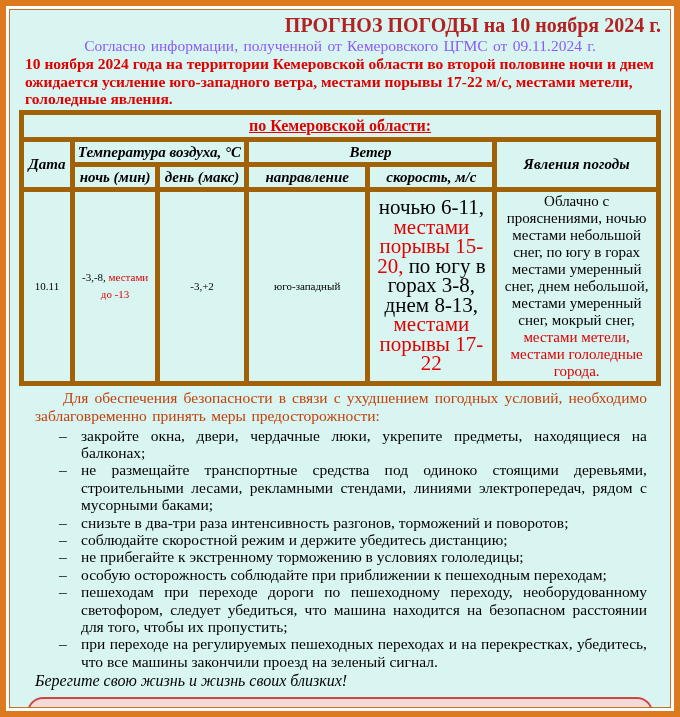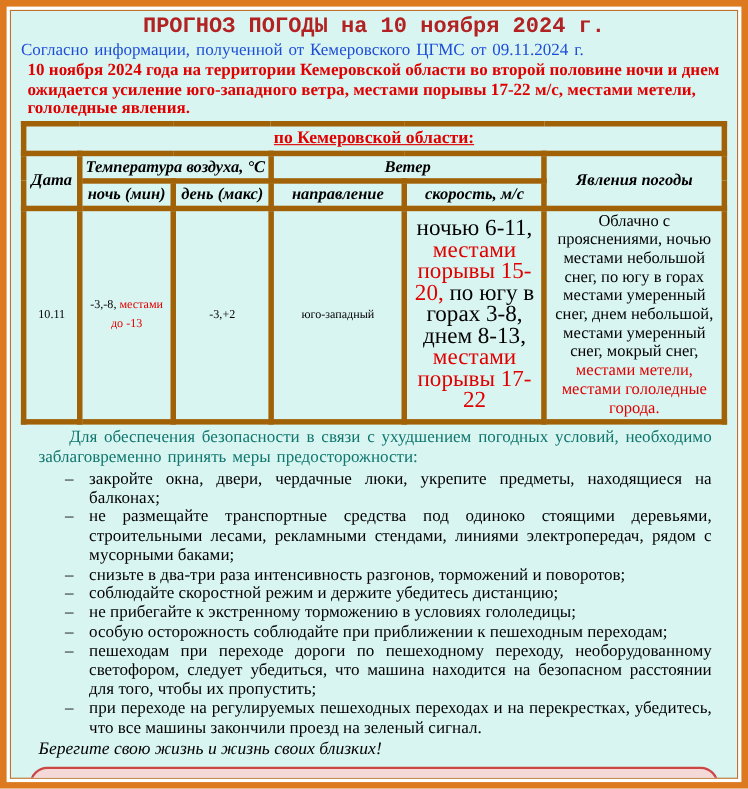--- a/index.html
+++ b/index.html
@@ -15,31 +15,30 @@
   .inner {
     width: 100%; height: 100%;
     border: 1px solid #c0722a;
     background: #d9f5f1;
     padding: 3px 9px 4px 9px;
     overflow: hidden;
   }
 
   .title {
     margin: 1px 0 0 0;
-    text-align: center;
+    text-align: right;
     font-size: 20px; line-height: 22px;
     font-weight: bold;
     color: #b22222;
-    font-family: Liberation Mono, monospace;
   }
   .source {
     margin: 0;
-    text-align: left;
+    text-align: center;
     font-size: 15.5px; line-height: 19px;
-    color: #1d4ed8;
+    color: #8b5cf6;
     word-spacing: 1.5px;
   }
   .warning {
     margin: 0 6px;
     font-size: 15.5px; line-height: 17.5px;
     font-weight: bold;
     color: #e00000;
   }
 
   table.forecast {
@@ -72,21 +71,21 @@
   }
   td.cell-speed { font-size: 21px; line-height: 19.5px; padding: 2px 4px; }
   td.cell-phen  { font-size: 15px; line-height: 17px;  padding: 2px 4px; }
   .red { color: #e00000; }
 
   .intro {
     margin: 3px 14px 0 16px;
     text-align: justify;
     text-indent: 28px;
     font-size: 15.5px; line-height: 18.5px;
-    color: #0f766e;
+    color: #c2410c;
     word-spacing: 1.5px;
   }
   ul.safety {
     list-style: none;
     margin: 1px 14px 0 16px;
     padding: 0;
   }
   ul.safety li {
     display: flex;
     font-size: 15.5px; line-height: 17.4px;

